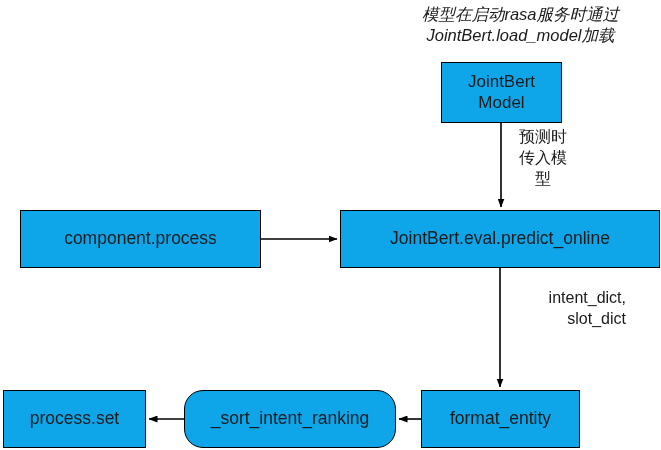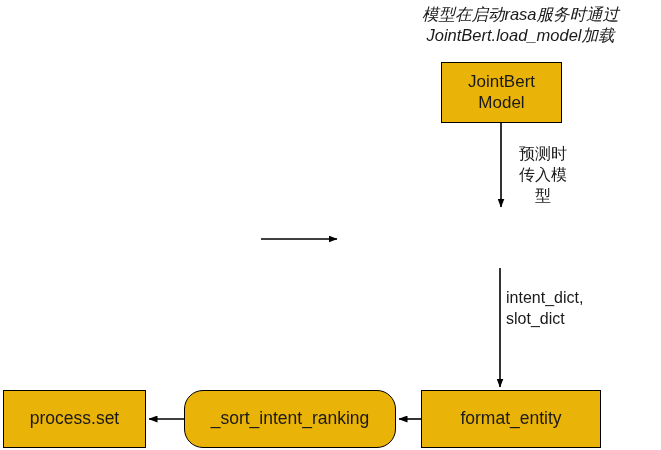--- a/index.html
+++ b/index.html
@@ -16,21 +16,21 @@
     position: relative;
     width: 661px;
     height: 450px;
     background: #ffffff;
     overflow: hidden;
   }
   .node {
     position: absolute;
     box-sizing: border-box;
     border: 1.6px solid #000000;
-    background: #eab308;
+    background: #0ea5e9;
     display: flex;
     align-items: center;
     justify-content: flex-end;
     text-align: center;
     color: #1a1a1a;
     line-height: 1.22;
     white-space: pre-line;
     z-index: 3;
   }
   .node-label {
@@ -55,47 +55,47 @@
   #node-message-set {
     left: 3px; top: 390px; width: 143px; height: 58px;
     font-size: 17.5px;
   }
   #node-sort-intent-ranking {
     left: 184px; top: 390px; width: 212px; height: 58px;
     font-size: 17.5px;
     border-radius: 19px;
   }
   #node-format-entity {
-    left: 421px; top: 390px; width: 180px; height: 58px;
+    left: 421px; top: 390px; width: 159px; height: 58px;
     font-size: 17.5px;
   }
 
   
   .annotation {
     position: absolute;
     color: #1a1a1a;
     white-space: pre-line;
     text-align: center;
     line-height: 1.3;
     z-index: 4;
   }
   #annotation-load-model {
     left: 380px; top: 4px; width: 281px;
     font-size: 16.5px;
     font-style: italic;
   }
   #annotation-predict-pass-model {
-    left: 513px; top: 144px; width: 60px;
+    left: 513px; top: 127px; width: 60px;
     font-size: 16px;
     text-align: center;
   }
   #annotation-intent-slot-dict {
     left: 506px; top: 288px; width: 120px;
     font-size: 16px;
-    text-align: left;
+    text-align: right;
   }
 
   
   #connectors {
     position: absolute;
     left: 0; top: 0;
     width: 661px; height: 450px;
     z-index: 1;
     pointer-events: none;
   }
@@ -131,21 +131,27 @@
 型</div>
 
   <div class="annotation" id="annotation-intent-slot-dict">intent_dict,
 slot_dict</div>
 
   <div class="node" id="node-jointbert-model">
     <span class="node-label">JointBert
 Model</span>
   </div>
 
+  <div class="node" id="node-component-process">
+    <span class="node-label">component.process</span>
+  </div>
 
+  <div class="node" id="node-predict-online">
+    <span class="node-label">JointBert.eval.predict_online</span>
+  </div>
 
   <div class="node" id="node-message-set">
     <span class="node-label">process.set</span>
   </div>
 
   <div class="node" id="node-sort-intent-ranking">
     <span class="node-label">_sort_intent_ranking</span>
   </div>
 
   <div class="node" id="node-format-entity">

